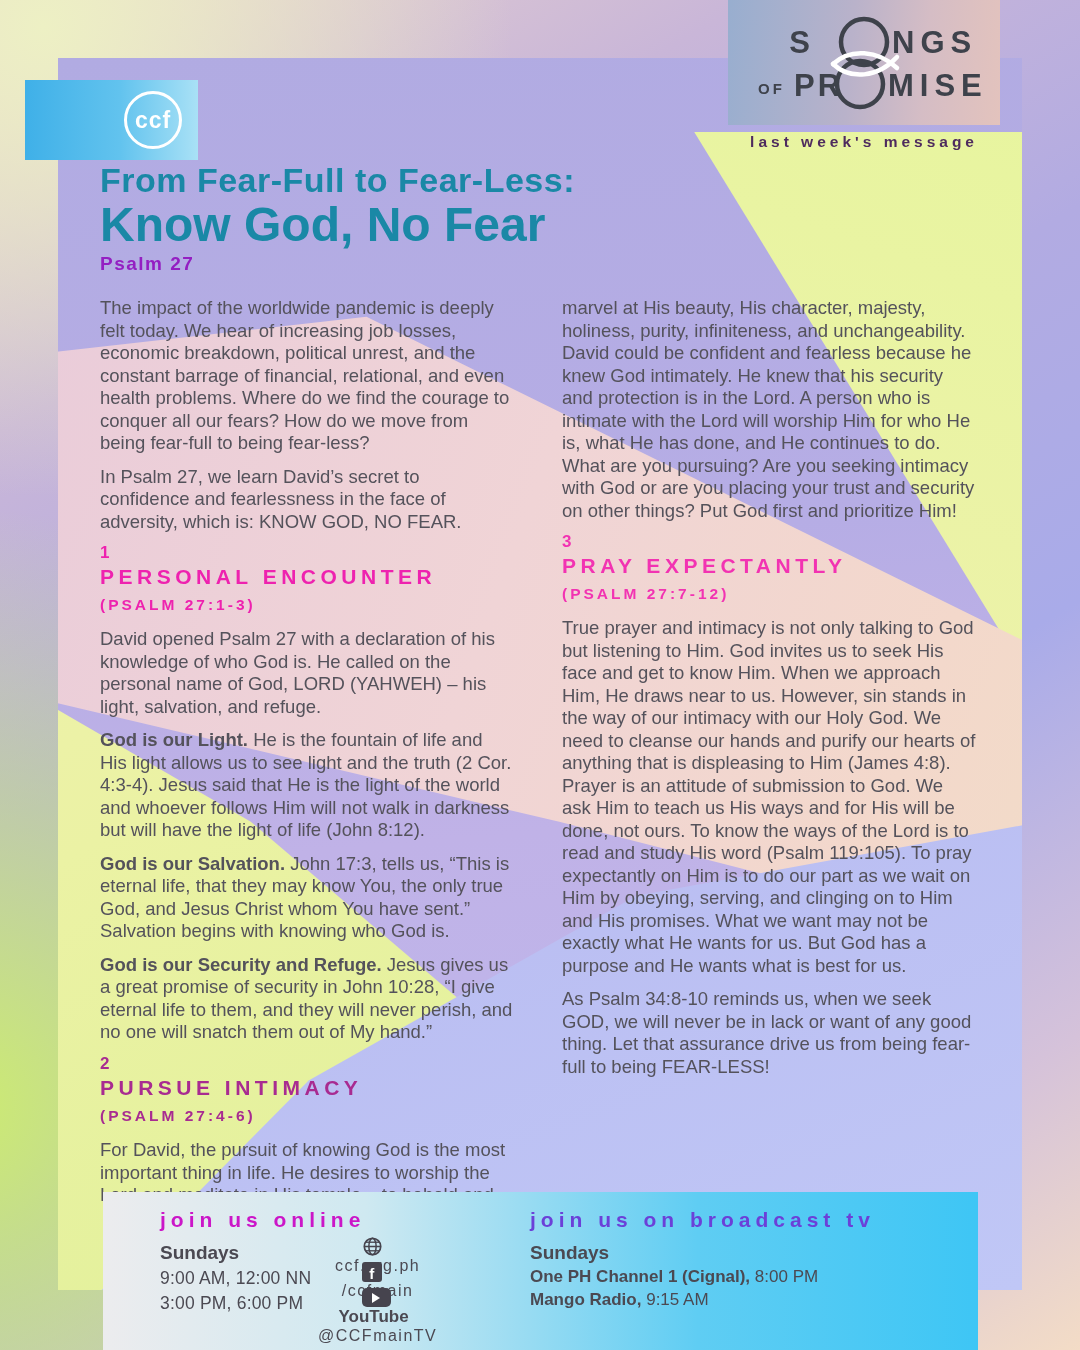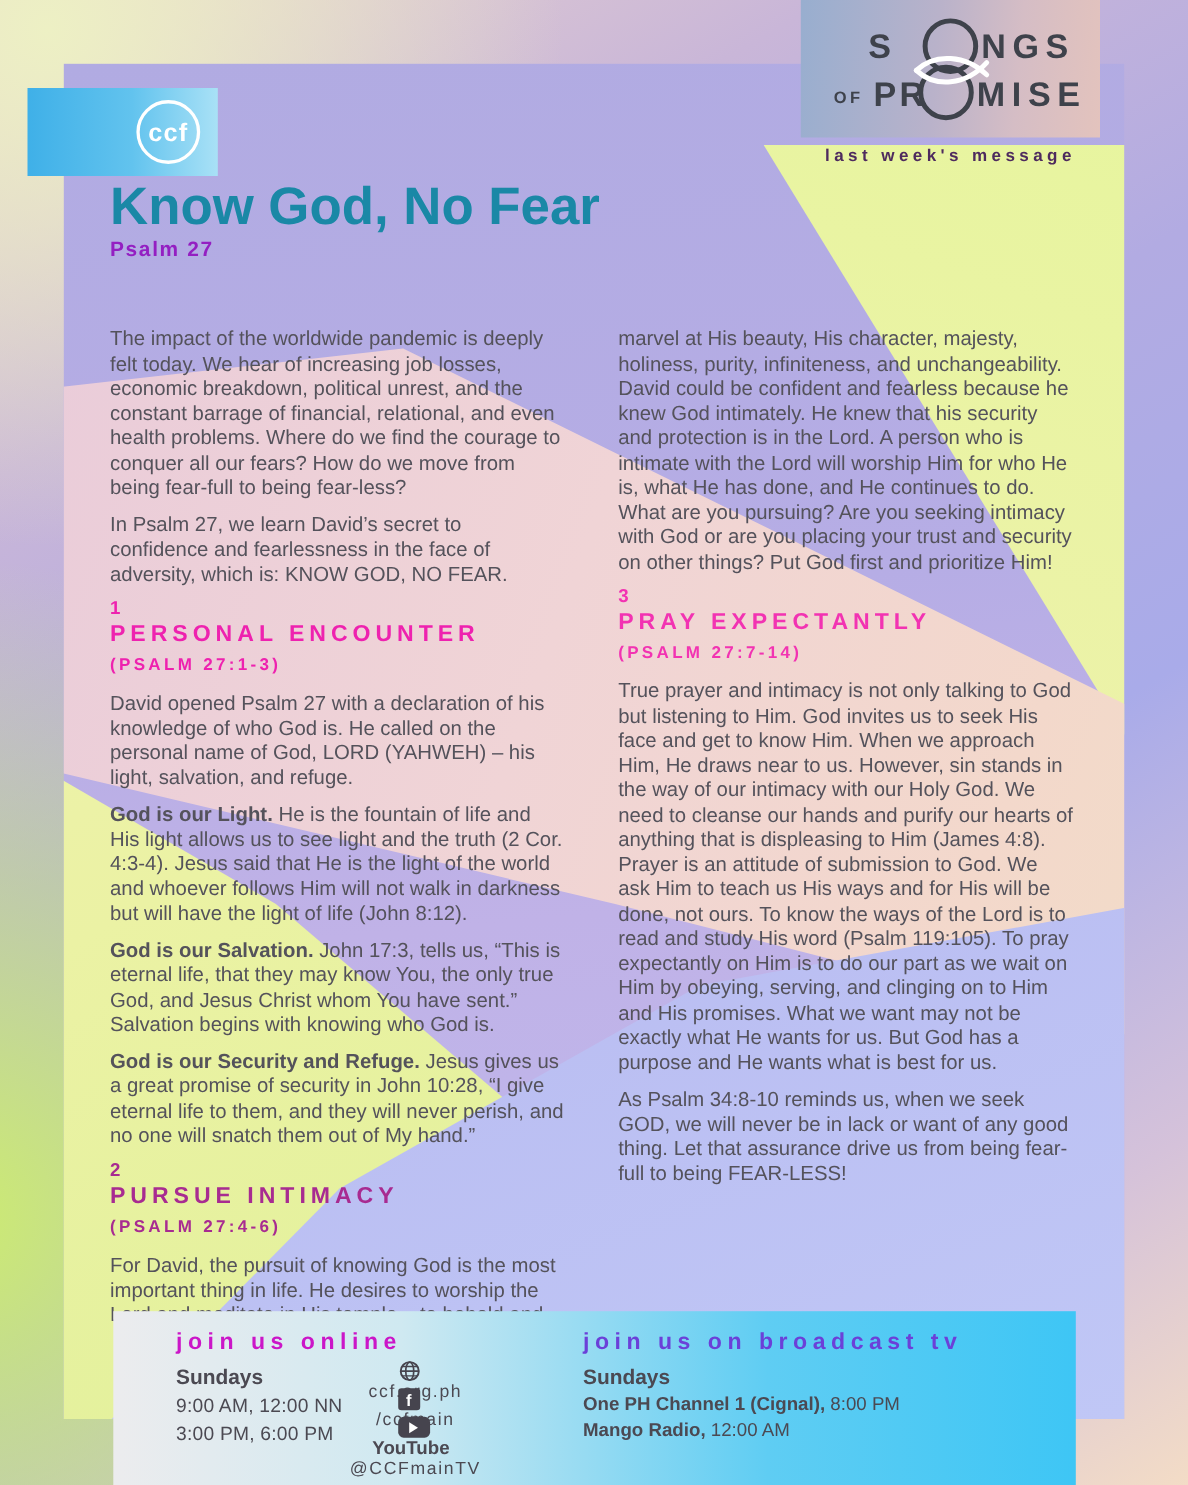--- a/index.html
+++ b/index.html
@@ -105,20 +105,21 @@
       <text x="152" y="90" font-family="Liberation Sans, sans-serif" font-size="31" font-weight="bold" letter-spacing="6" fill="#3e424b">MISE</text>
       <g stroke="#fff" stroke-width="4.5" fill="none" stroke-linecap="round">
         <path d="M97 58 C 114 42, 142 44, 161 62"></path>
         <path d="M97 58 C 114 74, 142 72, 161 51"></path>
       </g>
     </svg>
   </div>
   <div class="last-week">last week's message</div>
 
   <div class="title-block">
+    <div class="title-1">From Fear-Full to Fear-Less:</div>
     <div class="title-2">Know God, No Fear</div>
     <div class="title-psalm">Psalm 27</div>
   </div>
 
   <div class="col col-left">
     <p>The impact of the worldwide pandemic is deeply felt today. We hear of increasing job losses, economic breakdown, political unrest, and the constant barrage of financial, relational, and even health problems. Where do we find the courage to conquer all our fears? How do we move from being fear-full to being fear-less?</p>
     <p>In Psalm 27, we learn David’s secret to confidence and fearlessness in the face of adversity, which is: KNOW GOD, NO FEAR.</p>
 
     <div class="sec sec1">
       <div class="num">1</div>
@@ -137,21 +138,21 @@
     </div>
     <p>For David, the pursuit of knowing God is the most important thing in life. He desires to worship the Lord and meditate in His temple – to behold and</p>
   </div>
 
   <div class="col col-right">
     <p>marvel at His beauty, His character, majesty, holiness, purity, infiniteness, and unchangeability. David could be confident and fearless because he knew God intimately. He knew that his security and protection is in the Lord. A person who is intimate with the Lord will worship Him for who He is, what He has done, and He continues to do. What are you pursuing? Are you seeking intimacy with God or are you placing your trust and security on other things? Put God first and prioritize Him!</p>
 
     <div class="sec sec3">
       <div class="num">3</div>
       <div class="head">PRAY EXPECTANTLY</div>
-      <div class="ref">(PSALM 27:7-14)</div>
+      <div class="ref">(PSALM 27:7-12)</div>
     </div>
     <p>True prayer and intimacy is not only talking to God but listening to Him. God invites us to seek His face and get to know Him. When we approach Him, He draws near to us. However, sin stands in the way of our intimacy with our Holy God. We need to cleanse our hands and purify our hearts of anything that is displeasing to Him (James 4:8). Prayer is an attitude of submission to God. We ask Him to teach us His ways and for His will be done, not ours. To know the ways of the Lord is to read and study His word (Psalm 119:105). To pray expectantly on Him is to do our part as we wait on Him by obeying, serving, and clinging on to Him and His promises. What we want may not be exactly what He wants for us. But God has a purpose and He wants what is best for us.</p>
     <p>As Psalm 34:8-10 reminds us, when we seek GOD, we will never be in lack or want of any good thing. Let that assurance drive us from being fear-full to being FEAR-LESS!</p>
   </div>
 
   <div class="bottom-bar">
 
     <div class="online-block">
       <div class="bar-title online-title">join us online</div>
       <div class="bar-day">Sundays</div>
@@ -188,17 +189,17 @@
         </span>
         <span class="yt-word">YouTube</span>
         <span class="link-tx">@CCFmainTV</span>
       </div>
     </div>
 
     <div class="broadcast-block">
       <div class="bar-title broadcast-title">join us on broadcast tv</div>
       <div class="bar-day">Sundays</div>
       <div class="ch-line"><b>One PH Channel 1 (Cignal),</b><span> 8:00 PM</span></div>
-      <div class="ch-line"><b>Mango Radio,</b><span> 12:00 AM</span></div>
+      <div class="ch-line"><b>Mango Radio,</b><span> 9:15 AM</span></div>
     </div>
   </div>
 
 </div>
 
 </body></html>

